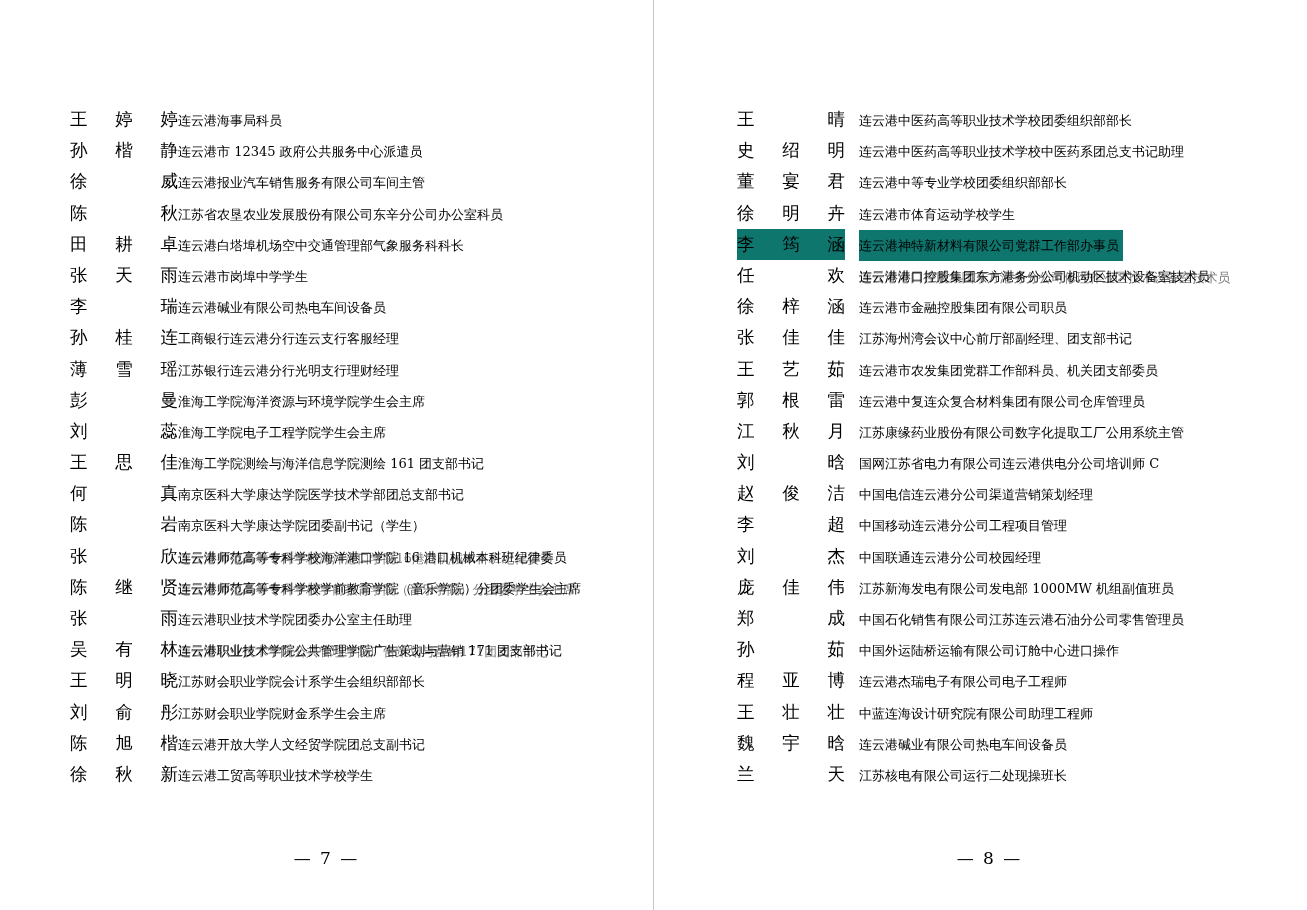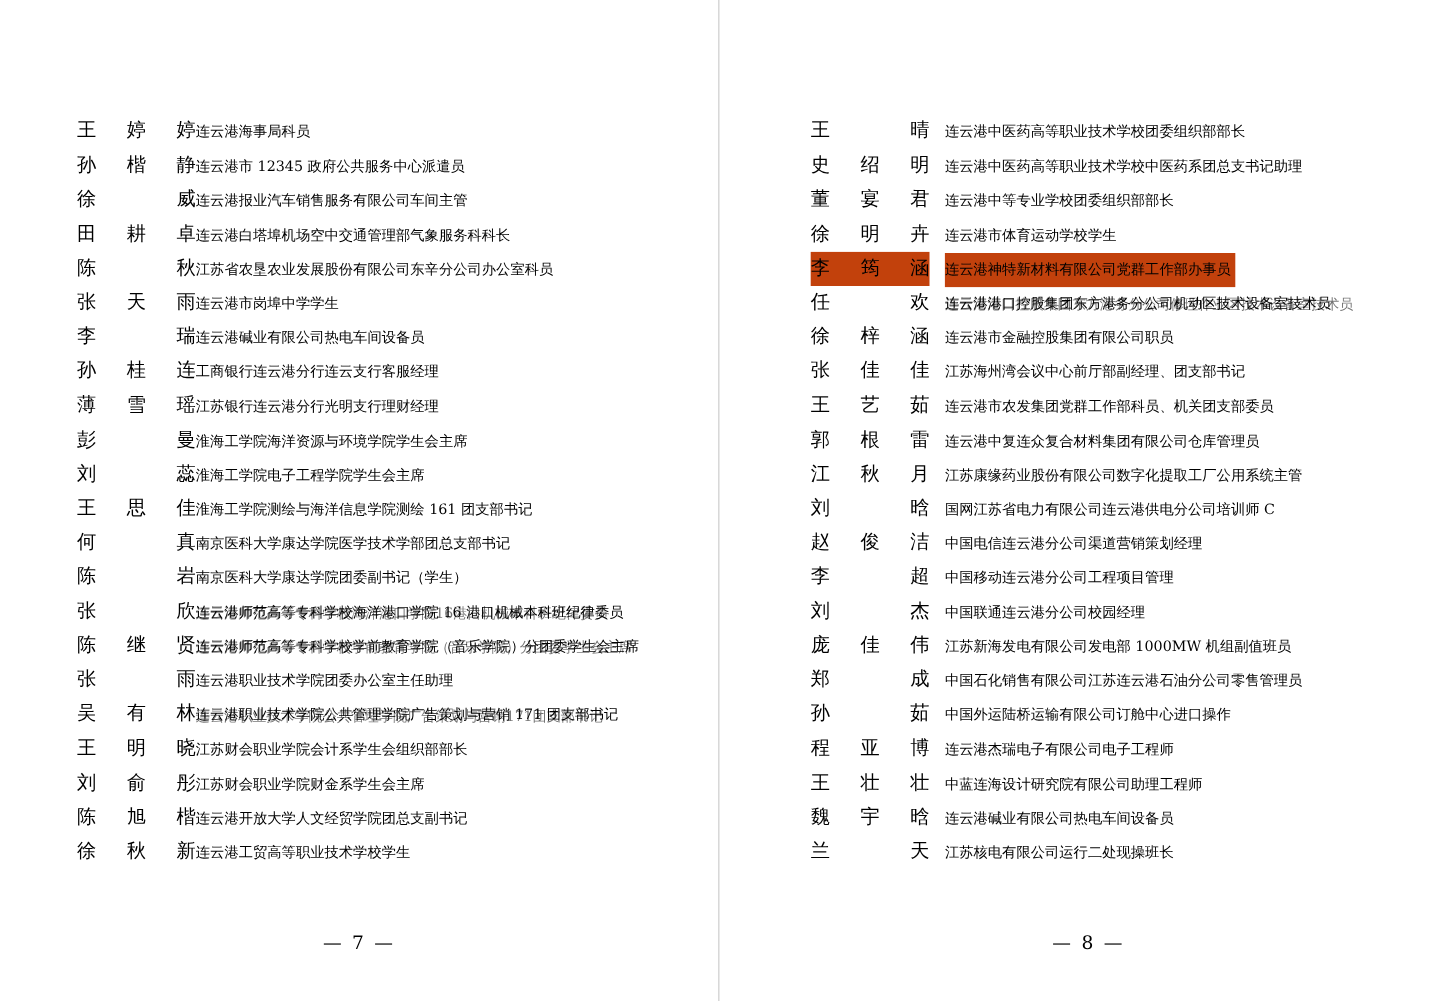--- a/index.html
+++ b/index.html
@@ -61,21 +61,21 @@
     font-size: 13px;
     line-height: 31.2px;
     letter-spacing: 0px;
   }
   .page-left .name { margin-left: 70px; }
   .page-left .desc { margin-left: 0px; }
   .page-right .name { margin-left: 84px; }
   .page-right .desc { margin-left: 14px; }
   .entry.hl .name,
   .entry.hl .desc {
-    background: #c2410c;
+    background: #0f766e;
   }
   .entry.hl .desc { padding-right: 4px; }
   .folio {
     position: absolute;
     bottom: 42px;
     left: 0;
     width: 653px;
     text-align: center;
     font-size: 17px;
     letter-spacing: 2px;
@@ -113,26 +113,26 @@
         </div>
         <div class="entry">
           <div class="name">孙楷静</div>
           <div class="desc"><span class="desc-wrap">连云港市 12345 政府公共服务中心派遣员</span></div>
         </div>
         <div class="entry">
           <div class="name">徐　威</div>
           <div class="desc"><span class="desc-wrap">连云港报业汽车销售服务有限公司车间主管</span></div>
         </div>
         <div class="entry">
+          <div class="name">陈　秋</div>
+          <div class="desc"><span class="desc-wrap">江苏省农垦农业发展股份有限公司东辛分公司办公室科员</span></div>
+        </div>
+        <div class="entry">
           <div class="name">田耕卓</div>
           <div class="desc"><span class="desc-wrap">连云港白塔埠机场空中交通管理部气象服务科科长</span></div>
-        </div>
-        <div class="entry">
-          <div class="name">陈　秋</div>
-          <div class="desc"><span class="desc-wrap">江苏省农垦农业发展股份有限公司东辛分公司办公室科员</span></div>
         </div>
         <div class="entry">
           <div class="name">张天雨</div>
           <div class="desc"><span class="desc-wrap">连云港市岗埠中学学生</span></div>
         </div>
         <div class="entry">
           <div class="name">李　瑞</div>
           <div class="desc"><span class="desc-wrap">连云港碱业有限公司热电车间设备员</span></div>
         </div>
         <div class="entry">

